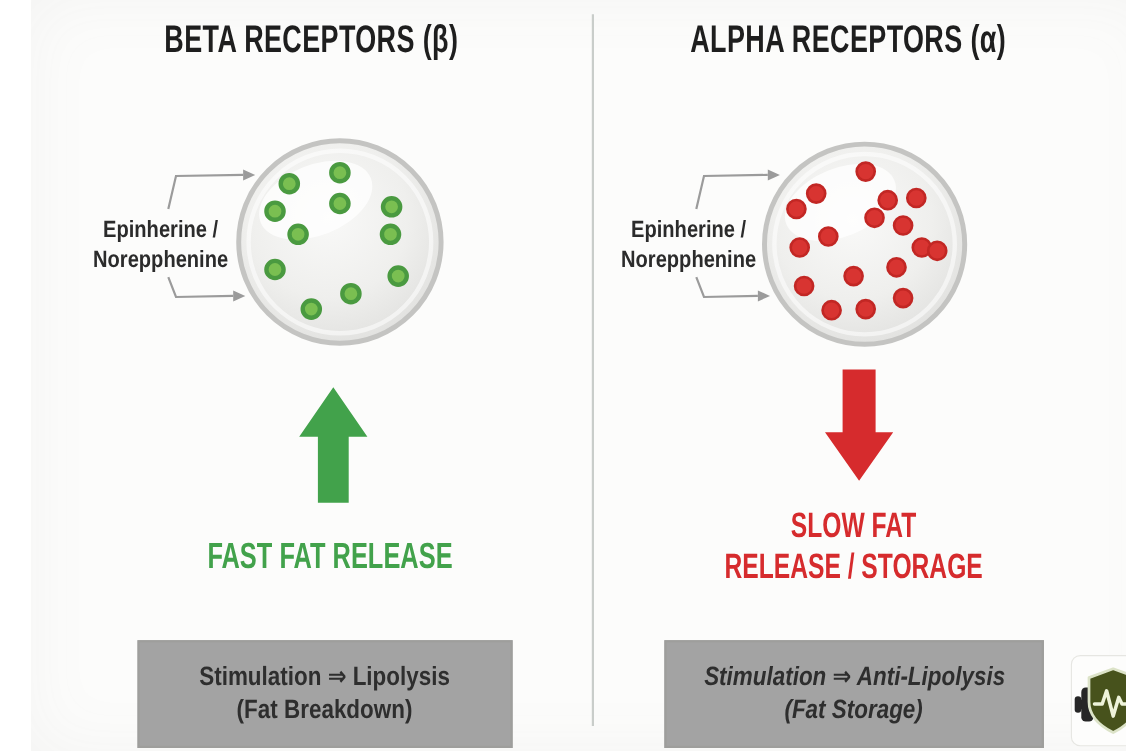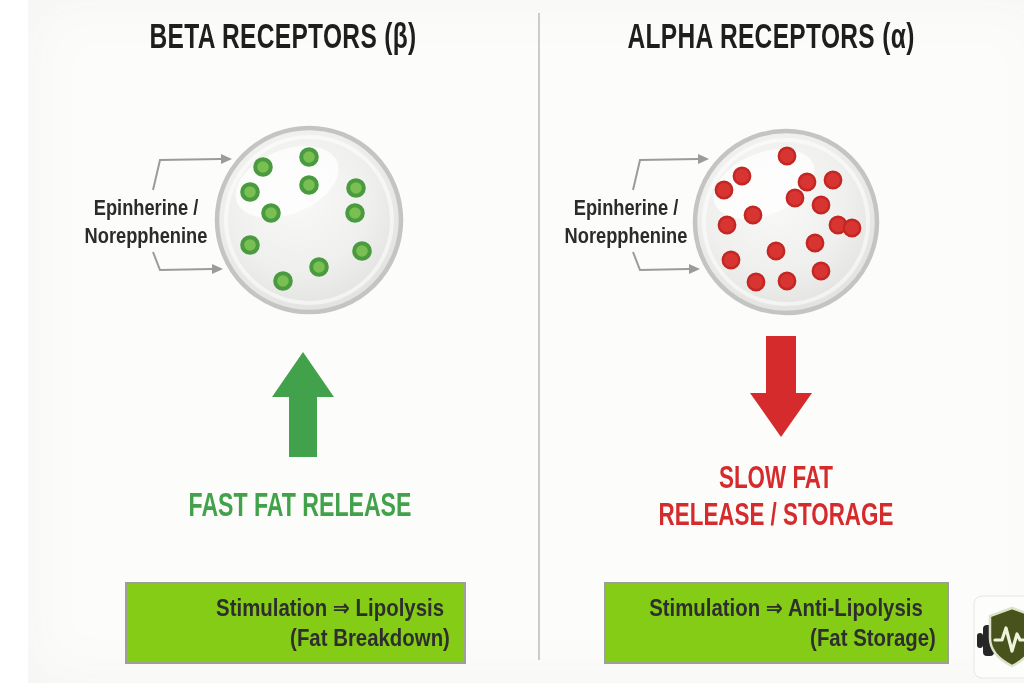--- a/index.html
+++ b/index.html
@@ -20,26 +20,26 @@
   .cond85{transform:scaleX(.85);transform-origin:50% 50%;}
   .title{top:16px;width:410px;font-size:35px;color:#1e1e1e;letter-spacing:.5px;}
   .title.left{left:50px;}
   .title.right{left:538px;}
   .ligand{top:194px;width:170px;font-size:21.5px;line-height:1.32;color:#2b2b2b;}
   .ligand.left{left:33px;}
   .ligand.right{left:513px;}
   .effect-green{left:92px;top:486px;width:360px;font-size:33px;color:#42a24b;}
   .effect-red{left:568px;top:459px;width:360px;font-size:32px;line-height:37px;color:#d62b2d;}
   .caption-box{
-    position:absolute;top:582px;height:82px;background:#84cc16;
+    position:absolute;top:582px;height:98px;background:#a3a3a3;
     border:2px solid #9e9e9c;display:flex;flex-direction:column;
-    justify-content:center;align-items:flex-end;box-sizing:border-box;
+    justify-content:center;align-items:center;box-sizing:border-box;
   }
   .caption-box.left{left:97px;width:341px;}
-  .caption-box.right{left:576px;width:345px;}
+  .caption-box.right{left:576px;width:345px;font-style:italic;}
   .caption-text{font-weight:bold;font-size:24px;line-height:1.26;color:#2e2e2e;text-align:center;white-space:nowrap;}
 </style>
 </head>
 <body>
 
 <div class="canvas">
 
   <svg class="art" viewBox="0 0 1024 683" aria-hidden="true">
     <defs>
       <radialGradient id="cellGrad" cx="44%" cy="38%" r="72%">

